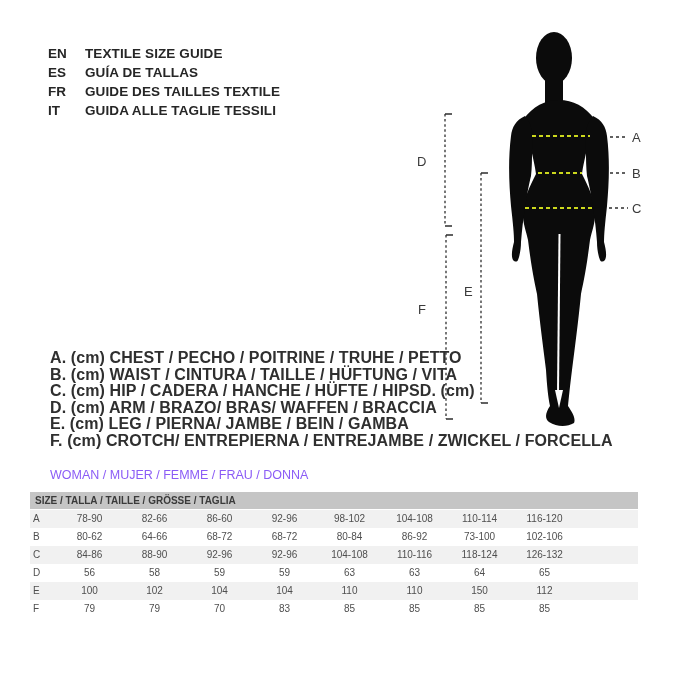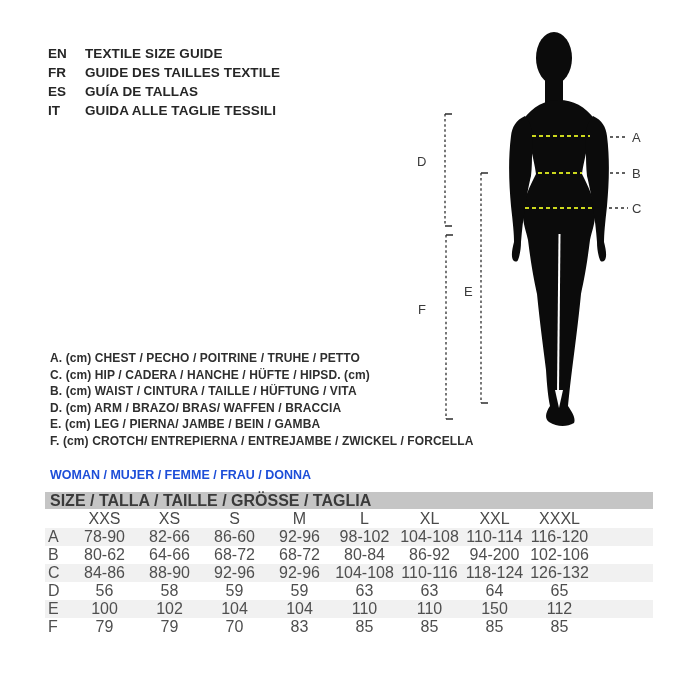--- a/index.html
+++ b/index.html
@@ -15,52 +15,52 @@
   .figure-svg { position:absolute; left:410px; top:25px; }
   .m-label { position:absolute; font-size:13px; line-height:15px; color:#3a3a3a; }
   .lbl-a { left:632px; top:130px; }
   .lbl-b { left:632px; top:166px; }
   .lbl-c { left:632px; top:201px; }
   .lbl-d { left:417px; top:154px; }
   .lbl-e { left:464px; top:284px; }
   .lbl-f { left:418px; top:302px; }
 
   
-  .legend-block { position:absolute; left:50px; top:350px; font-size:12px; line-height:16.5px; color:#2f2f2f; font-weight:700; letter-spacing:.1px; }
-
-  
-  .gender-title { position:absolute; left:50px; top:468px; font-size:12.5px; line-height:14px; color:#1d4ed8; font-weight:700; }
-
-  
-  .size-table { position:absolute; left:45px; top:492px; width:608px; font-size:16px; color:#4f4f4f; }
+  .legend-block { position:absolute; left:50px; top:350px; font-size:16px; line-height:16.5px; color:#2f2f2f; font-weight:700; letter-spacing:.1px; }
+
+  
+  .gender-title { position:absolute; left:50px; top:468px; font-size:12.5px; line-height:14px; color:#8b5cf6; font-weight:400; }
+
+  
+  .size-table { position:absolute; left:30px; top:492px; width:608px; font-size:10px; color:#4f4f4f; }
   .size-bar { height:17px; line-height:17px; background:#c5c5c5; color:#3a3a3a; padding-left:5px; font-weight:700; margin-bottom:1px; }
   .t-row { display:flex; height:18px; line-height:18px; }
   .t-row.striped { background:#f1f1f1; }
   .c-label { flex:0 0 27px; padding-left:3px; }
   .c-val { flex:0 0 65px; text-align:center; }
   .c-spacer { flex:1; }
   .head-row .c-val { color:#4a4a4a; }
 </style>
 </head>
 <body>
 
 <div class="page">
 
   <div class="lang-block">
     <div class="lang-row">
       <span class="lang-code">EN</span>
       <span>TEXTILE SIZE GUIDE</span>
     </div>
     <div class="lang-row">
+      <span class="lang-code">ES</span>
+      <span>GUÍA DE TALLAS</span>
+    </div>
+    <div class="lang-row">
       <span class="lang-code">FR</span>
       <span>GUIDE DES TAILLES TEXTILE</span>
-    </div>
-    <div class="lang-row">
-      <span class="lang-code">ES</span>
-      <span>GUÍA DE TALLAS</span>
     </div>
     <div class="lang-row">
       <span class="lang-code">IT</span>
       <span>GUIDA ALLE TAGLIE TESSILI</span>
     </div>
   </div>
 
   <svg class="figure-svg" width="255" height="410" viewBox="0 0 255 410" xmlns="http://www.w3.org/2000/svg">
 
     <g stroke="#2e2e2e" stroke-width="1.3" fill="none">
@@ -137,44 +137,32 @@
 
   <span class="m-label lbl-a">A</span>
   <span class="m-label lbl-b">B</span>
   <span class="m-label lbl-c">C</span>
   <span class="m-label lbl-d">D</span>
   <span class="m-label lbl-e">E</span>
   <span class="m-label lbl-f">F</span>
 
   <div class="legend-block">
     <div>A. (cm) CHEST / PECHO / POITRINE / TRUHE / PETTO</div>
+    <div>B. (cm) WAIST / CINTURA / TAILLE / HÜFTUNG / VITA</div>
     <div>C. (cm) HIP / CADERA / HANCHE / HÜFTE / HIPSD. (cm)</div>
-    <div>B. (cm) WAIST / CINTURA / TAILLE / HÜFTUNG / VITA</div>
     <div>D. (cm) ARM / BRAZO/ BRAS/ WAFFEN / BRACCIA</div>
     <div>E. (cm) LEG / PIERNA/ JAMBE / BEIN / GAMBA</div>
     <div>F. (cm) CROTCH/ ENTREPIERNA / ENTREJAMBE / ZWICKEL / FORCELLA</div>
   </div>
 
   <div class="gender-title">WOMAN / MUJER / FEMME / FRAU / DONNA</div>
 
   <div class="size-table">
     <div class="size-bar">SIZE / TALLA / TAILLE / GRÖSSE / TAGLIA</div>
 
-    <div class="t-row head-row">
-      <span class="c-label"></span>
-      <span class="c-val">XXS</span>
-      <span class="c-val">XS</span>
-      <span class="c-val">S</span>
-      <span class="c-val">M</span>
-      <span class="c-val">L</span>
-      <span class="c-val">XL</span>
-      <span class="c-val">XXL</span>
-      <span class="c-val">XXXL</span>
-      <span class="c-spacer"></span>
-    </div>
 
     <div class="t-row striped">
       <span class="c-label">A</span>
       <span class="c-val">78-90</span>
       <span class="c-val">82-66</span>
       <span class="c-val">86-60</span>
       <span class="c-val">92-96</span>
       <span class="c-val">98-102</span>
       <span class="c-val">104-108</span>
       <span class="c-val">110-114</span>
@@ -183,21 +171,21 @@
     </div>
 
     <div class="t-row">
       <span class="c-label">B</span>
       <span class="c-val">80-62</span>
       <span class="c-val">64-66</span>
       <span class="c-val">68-72</span>
       <span class="c-val">68-72</span>
       <span class="c-val">80-84</span>
       <span class="c-val">86-92</span>
-      <span class="c-val">94-200</span>
+      <span class="c-val">73-100</span>
       <span class="c-val">102-106</span>
       <span class="c-spacer"></span>
     </div>
 
     <div class="t-row striped">
       <span class="c-label">C</span>
       <span class="c-val">84-86</span>
       <span class="c-val">88-90</span>
       <span class="c-val">92-96</span>
       <span class="c-val">92-96</span>

